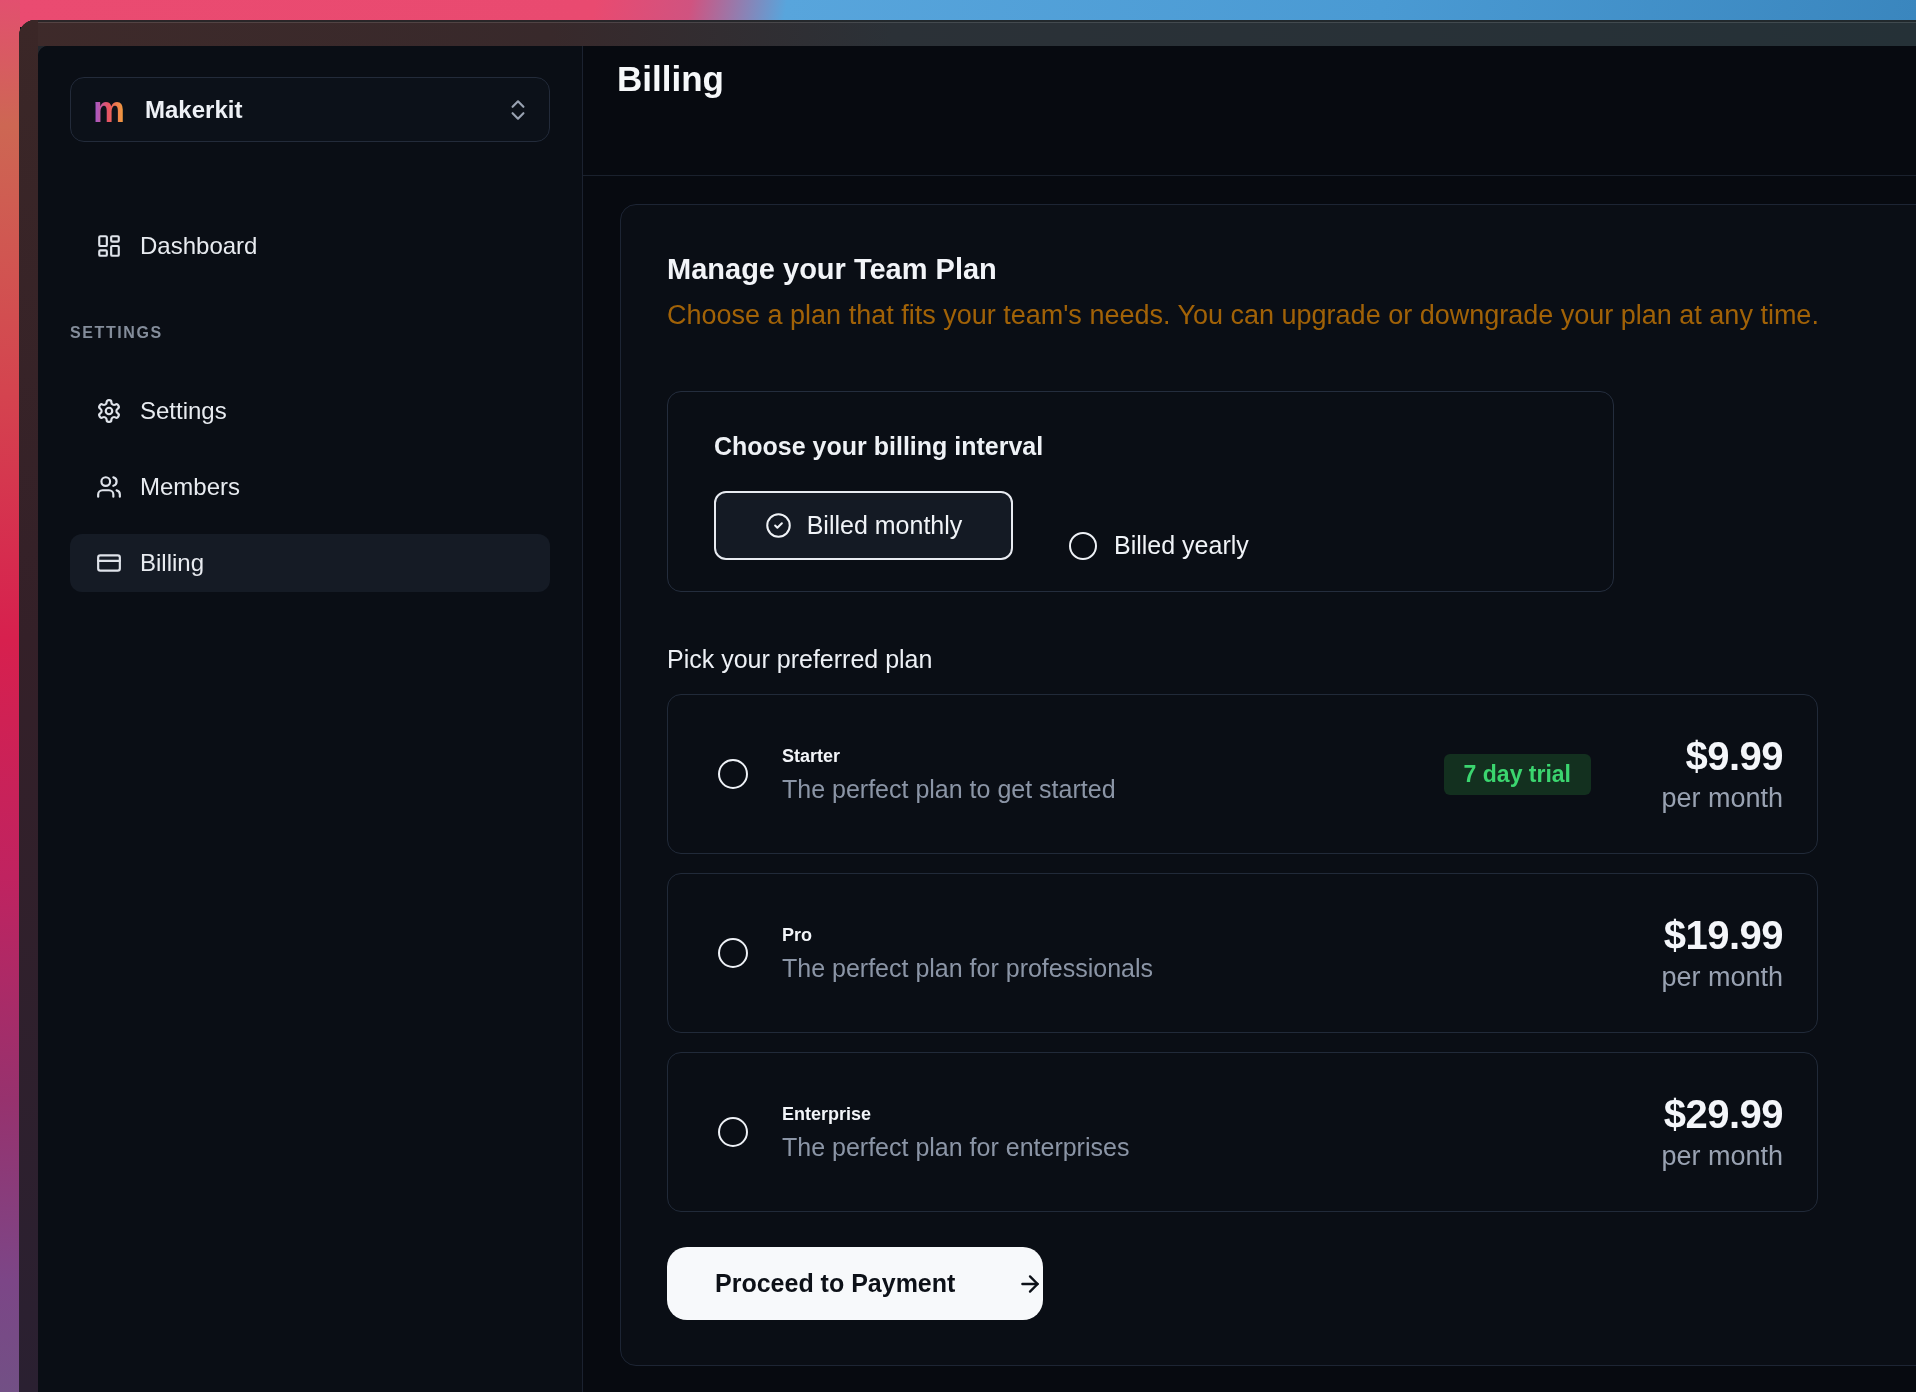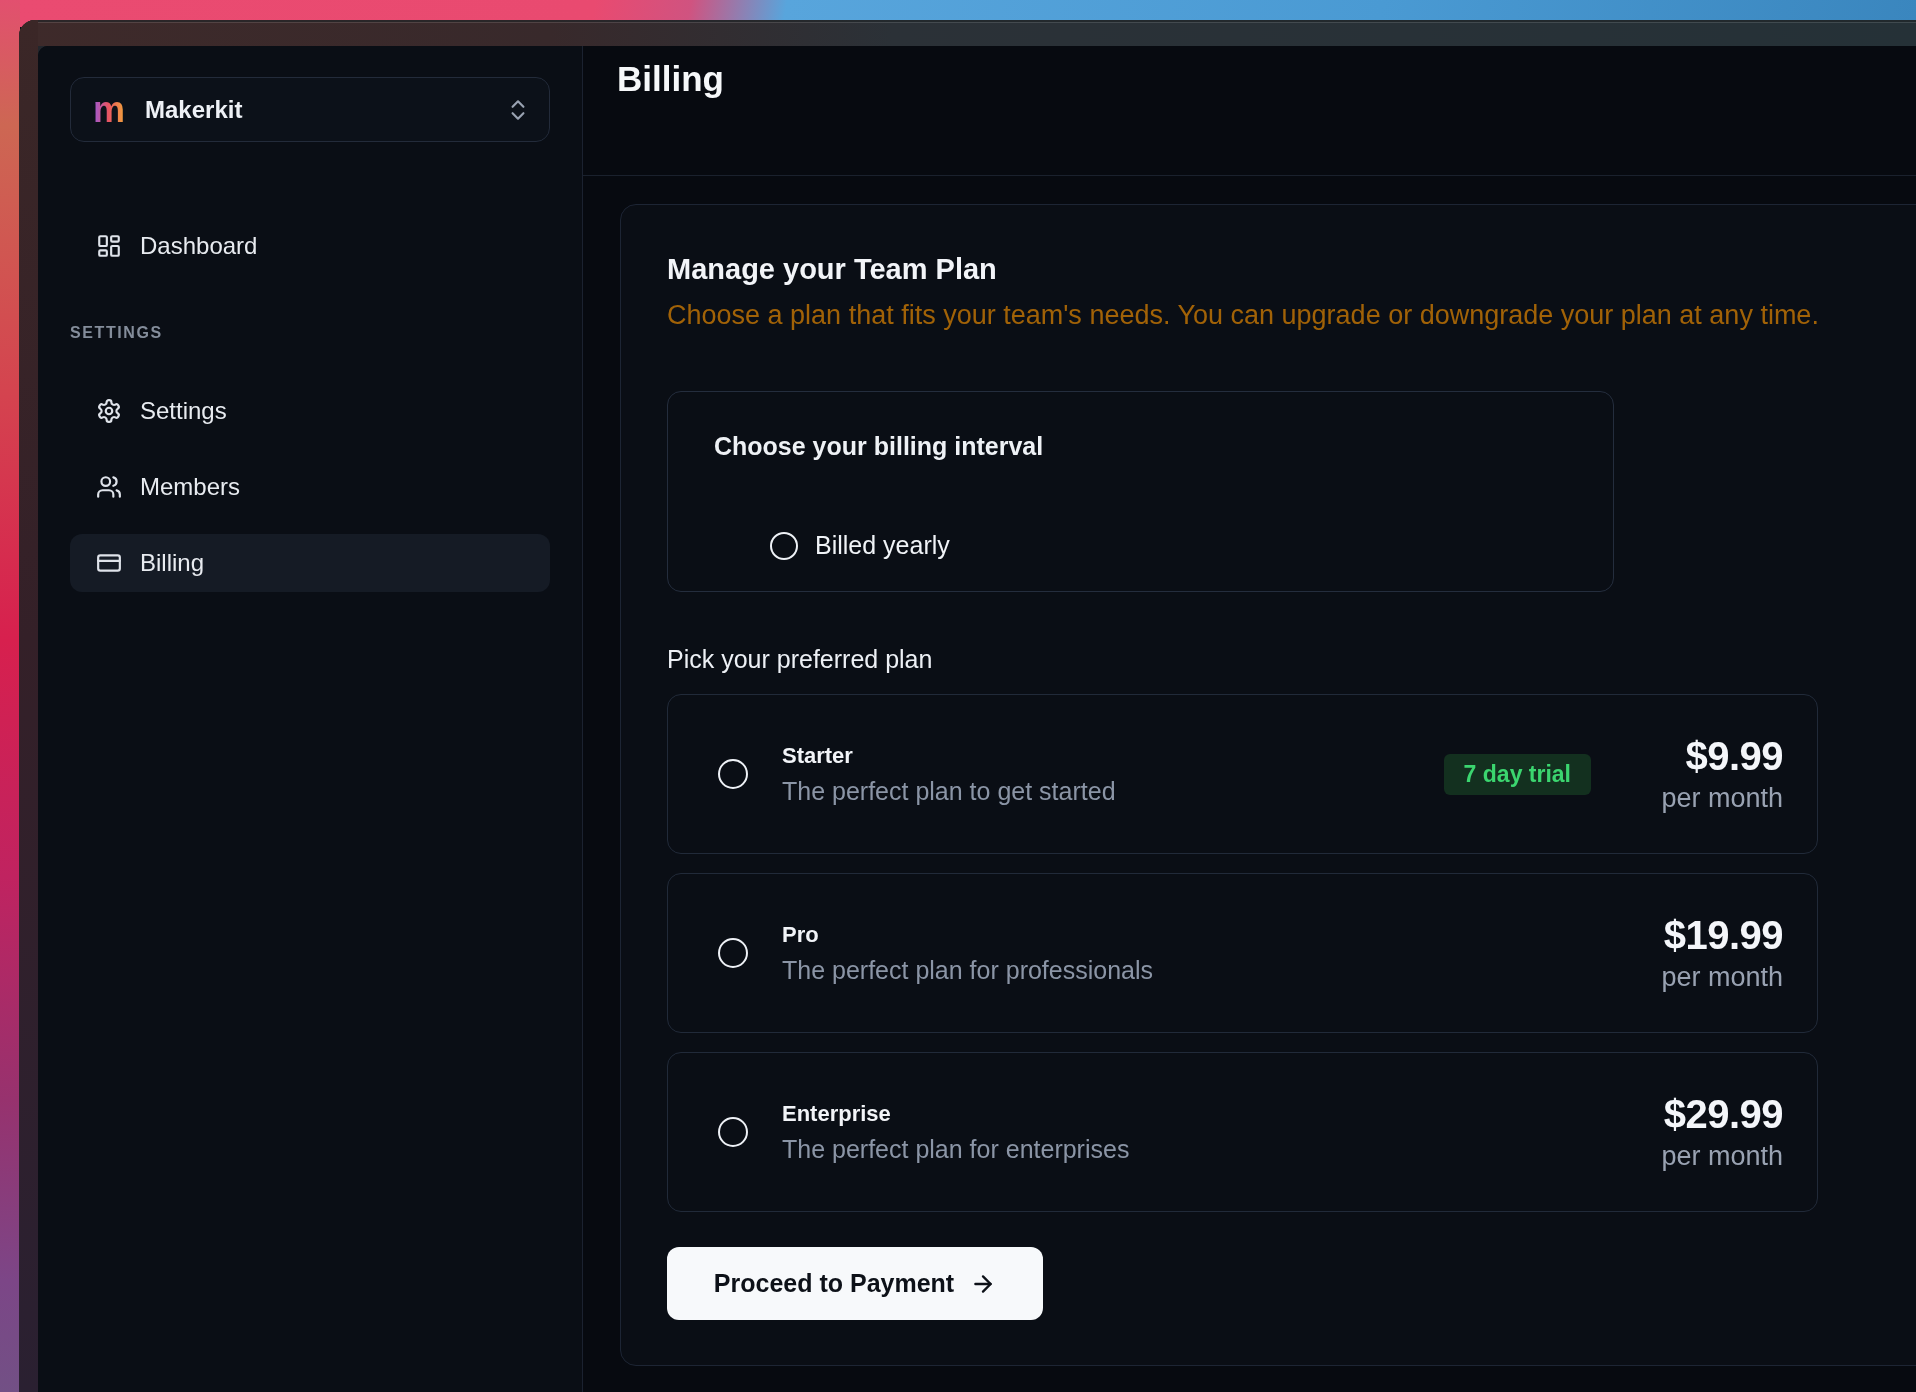--- a/index.html
+++ b/index.html
@@ -68,32 +68,32 @@
   .interval-radio { margin-left:56px; display:flex; align-items:center; gap:17px;
     color:#f0f3f7; font-size:25px; cursor:pointer;margin-top:40px; }
   .radio-circle { width:28px; height:28px; border:2px solid #eef1f6; border-radius:50%; flex:0 0 auto; }
 
   .plans-label { margin-top:55px; font-size:25px; font-weight:500; color:#edf0f5; line-height:1; }
   .plan-row { margin-top:22px; width:1151px; height:160px; border:1px solid #212a39;
     border-radius:14px; display:flex; align-items:center; padding:0 34px 0 50px; cursor:pointer; }
   .plan-row + .plan-row { margin-top:19px; }
   .plan-radio { width:30px; height:30px; border:2px solid #eef1f6; border-radius:50%; flex:0 0 auto; }
   .plan-text { margin-left:34px; }
-  .plan-name { font-size:22px; font-weight:600; color:#f2f4f8; line-height:1; }
+  .plan-name { font-size:18px; font-weight:600; color:#f2f4f8; line-height:1; }
   .plan-desc { margin-top:12px; font-size:25px; color:#8b95a6; line-height:1; }
   .plan-right { margin-left:auto; display:flex; align-items:center; gap:52px; }
   .trial-badge { background:#13301f; color:#3bd56f; font-size:23px; font-weight:700;
     padding:9px 20px; border-radius:6px; line-height:1; }
   .plan-price-block { text-align:right; min-width:140px; }
   .plan-price { font-size:40px; font-weight:700; color:#f4f6fa; line-height:1; letter-spacing:-.5px; }
   .plan-period { margin-top:9px; font-size:27px; color:#99a2b2; line-height:1; }
 
   .submit-btn { margin-top:35px; width:376px; height:73px; background:#f7f9fb; color:#0d1118;
-    border:none; border-radius:12px; display:flex; align-items:center; justify-content:center;
-    gap:16px; font-size:25px; font-weight:600; font-family:inherit; cursor:pointer; }
+    border:none; border-radius:20px; display:flex; align-items:center; justify-content:space-between;
+    gap:16px; font-size:25px; font-weight:600; font-family:inherit; cursor:pointer;padding-left:48px; }
 
   svg.ic { display:block; }
 </style>
 </head>
 <body>
 
 <div class="screen">
   <div class="wallpaper-top"></div>
   <div class="wallpaper-left"></div>
 
@@ -171,20 +171,29 @@
           <div class="page-title">Billing</div>
         </div>
 
         <section class="card">
           <div class="card-title">Manage your Team Plan</div>
           <div class="card-desc">Choose a plan that fits your team's needs. You can upgrade or downgrade your plan at any time.</div>
 
           <div class="interval-box">
             <div class="interval-label">Choose your billing interval</div>
             <div class="interval-options">
+              <div class="interval-btn">
+                <span>
+                  <svg class="ic" width="27" height="27" viewBox="0 0 24 24" fill="none" stroke="#f0f3f7" stroke-width="1.8" stroke-linecap="round" stroke-linejoin="round">
+                    <circle cx="12" cy="12" r="10"></circle>
+                      <path d="m9 12 2 2 4-4"></path>
+                  </svg>
+                </span>
+                <span>Billed monthly</span>
+              </div>
               <div class="interval-radio">
                 <span class="radio-circle"></span>
                 <span>Billed yearly</span>
               </div>
             </div>
           </div>
 
           <div class="plans-label">Pick your preferred plan</div>
 
           <div class="plan-row">

